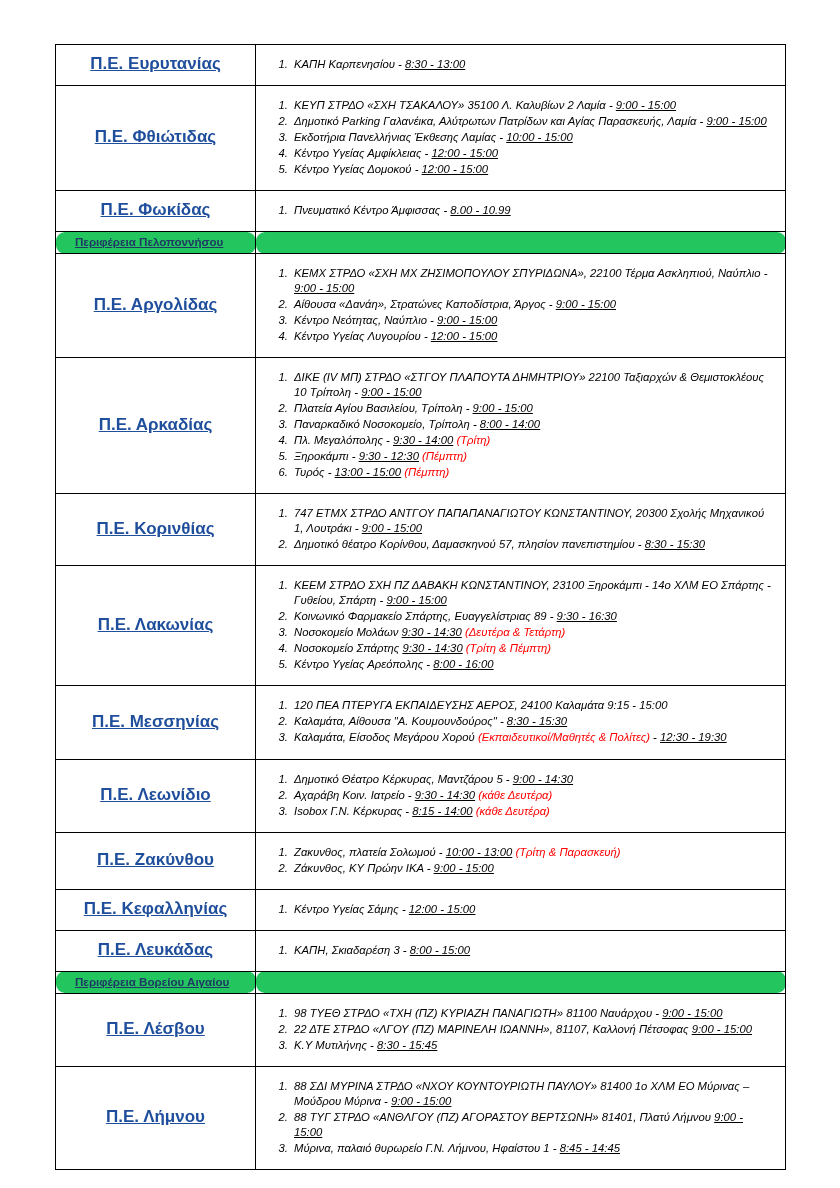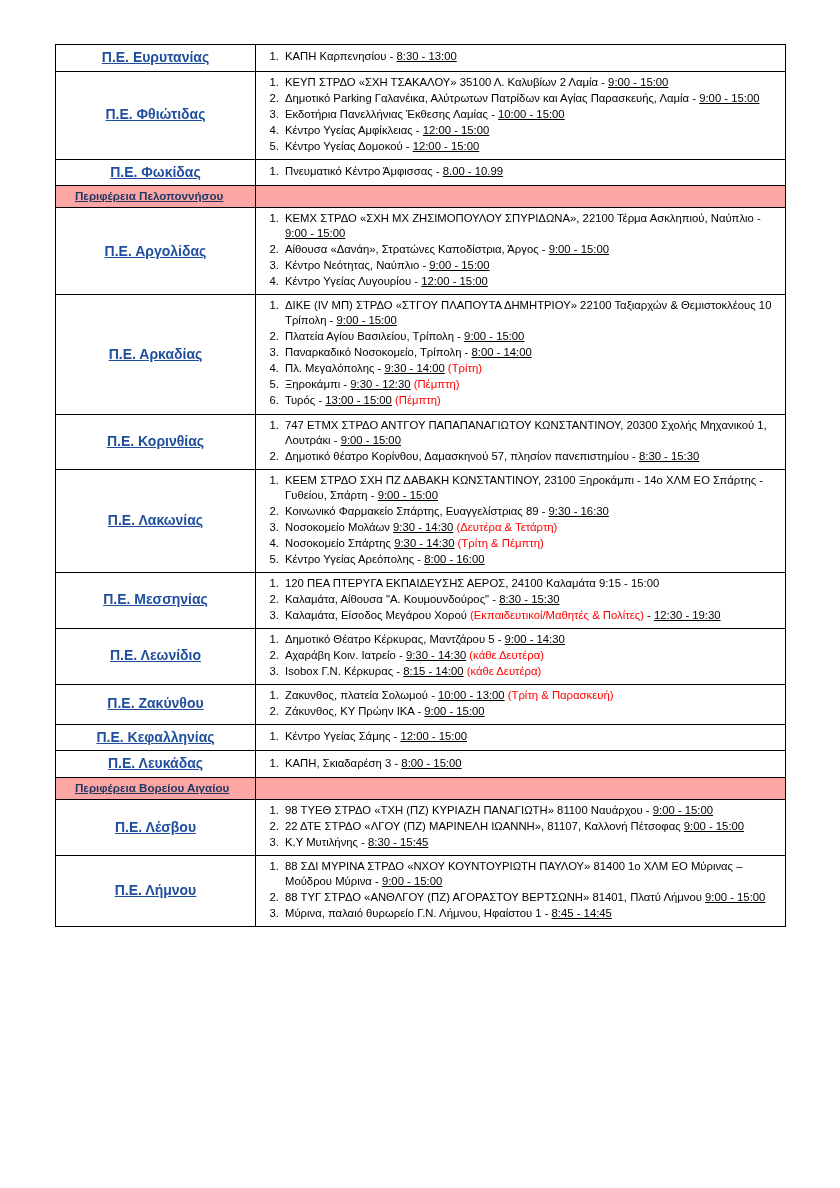--- a/index.html
+++ b/index.html
@@ -38,37 +38,39 @@
     vertical-align: middle;
   }
   td.items-cell {
     vertical-align: top;
     padding-left: 8px;
   }
   .region-label {
     color: #1F4E9C;
     font-weight: bold;
     text-decoration: underline;
-    font-size: 14px;
+    font-size: 17px;
   }
   tr.band td {
-    background: #fca5a5;
+    background: #22c55e;
     padding: 2px 5px 3px 5px;
+    border-radius: 9px;
   }
   tr.band .band-label {
     color: #1F3864;
     font-weight: bold;
     text-decoration: underline;
     font-size: 11.6px;
     padding-left: 14px;
   }
   ol.items {
-    margin: 0;
+    margin: 9px;
     padding: 0 0 0 21px;
     list-style-type: decimal;
+    font-style: italic;
   }
   ol.items > li {
     margin: 0 0 1px 0;
     padding-left: 3px;
   }
   ol.items > li::marker {
     font-size: 11.3px;
   }
   .u {
     text-decoration: underline;

